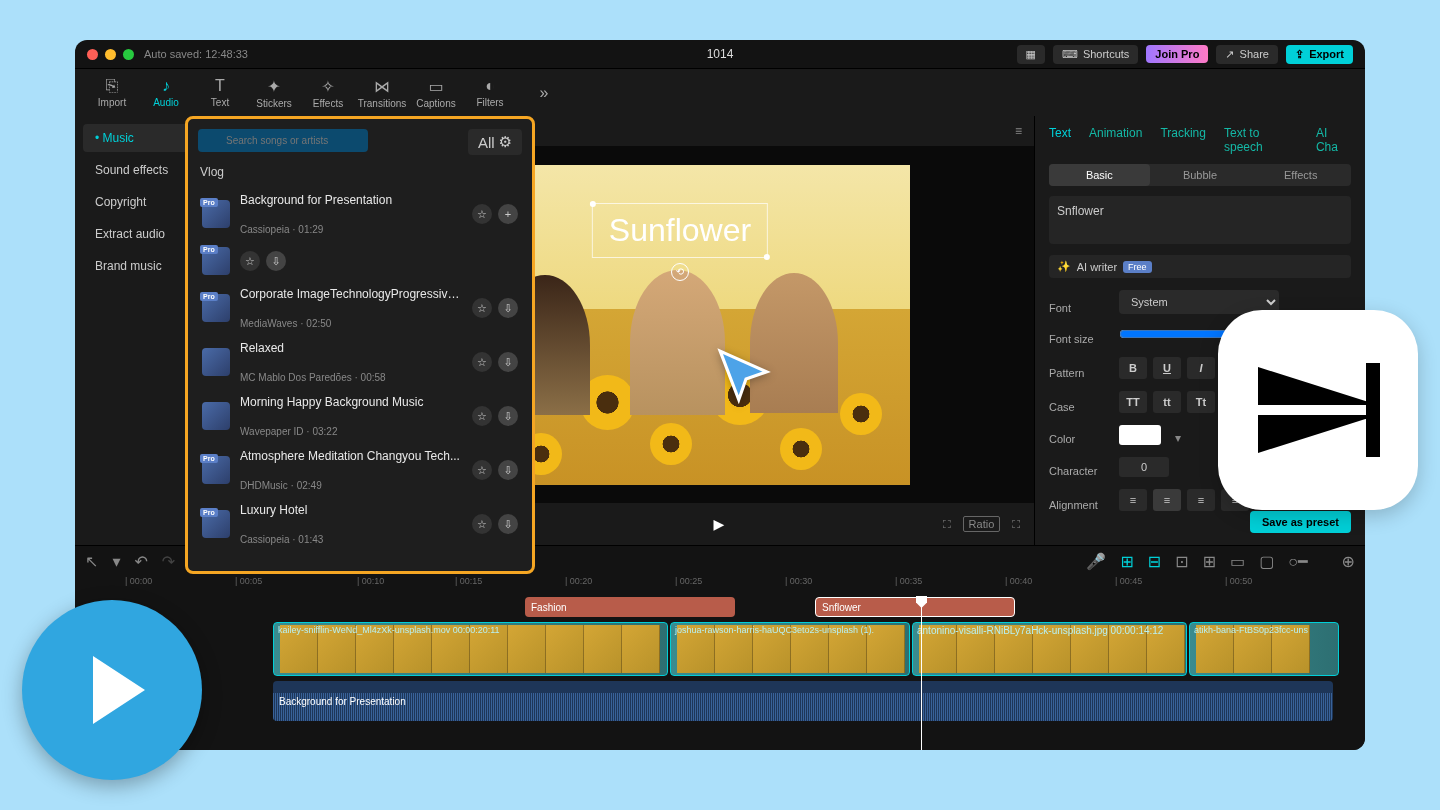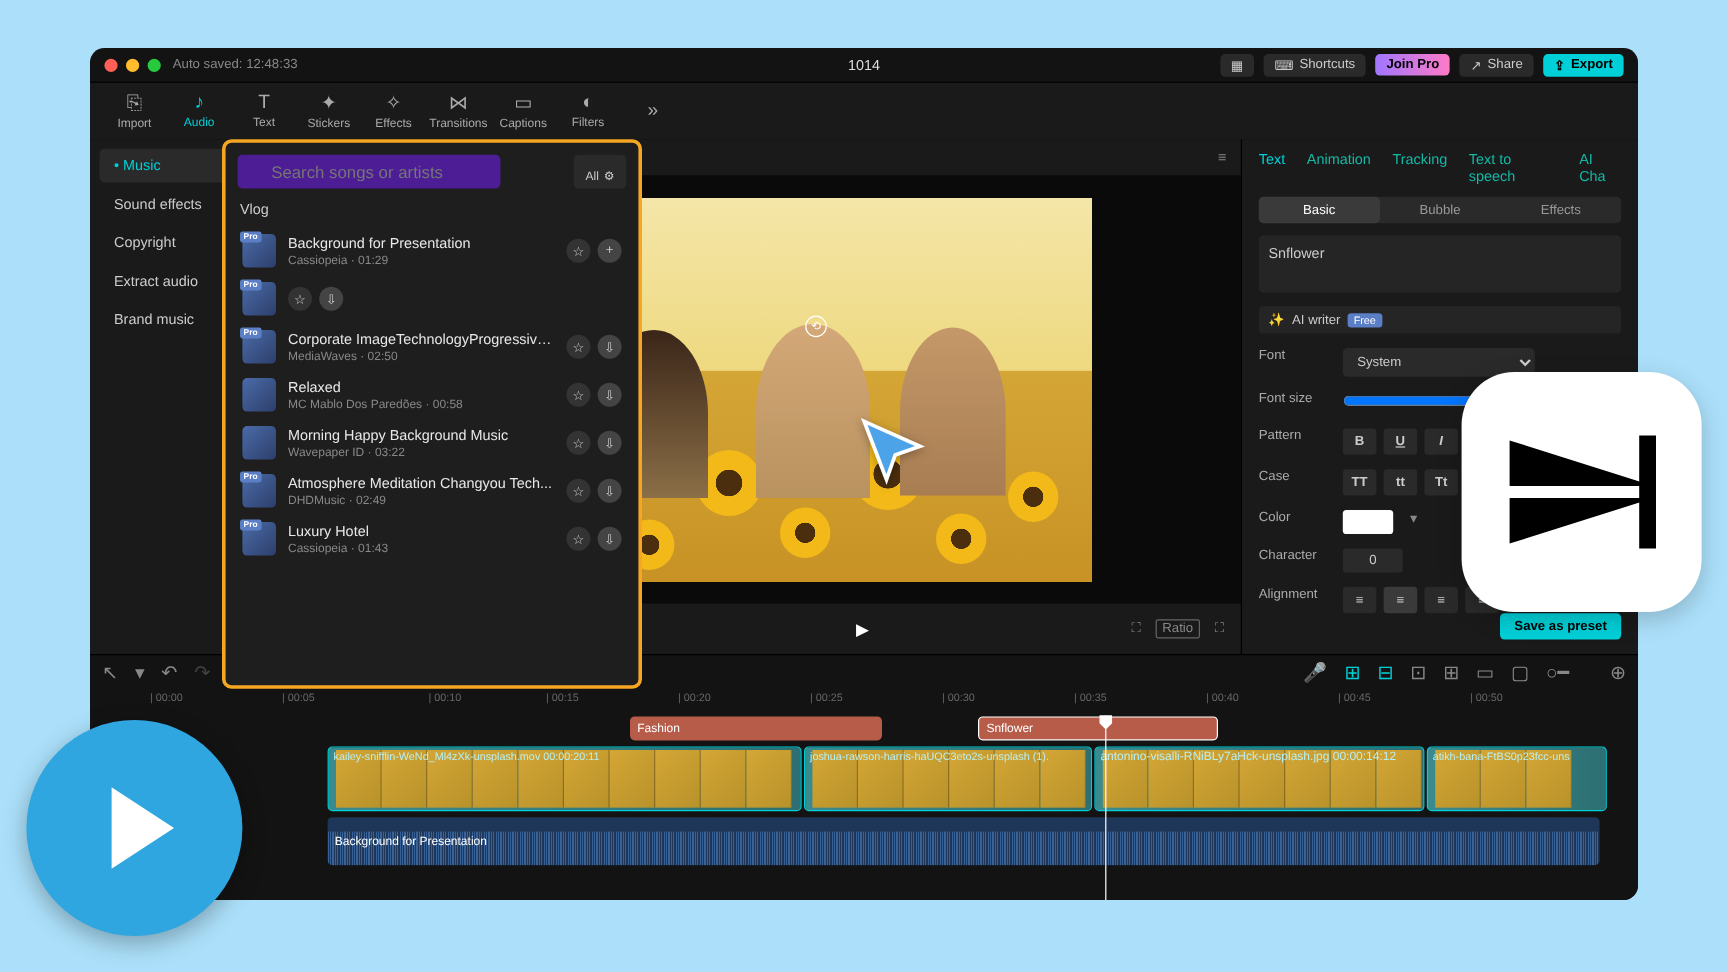--- a/index.html
+++ b/index.html
@@ -18,31 +18,31 @@
 .toolbar { height:48px; background:#1a1a1a; display:flex; align-items:center; padding:0 10px; gap:0; border-top:1px solid #000; }
 .tool { display:flex; flex-direction:column; align-items:center; justify-content:center; width:54px; color:#aaa; font-size:10px; gap:2px; cursor:pointer; }
 .tool.active { color:#00d0d8; }
 .tool .icon { font-size:16px; }
 .main { flex:1; display:flex; overflow:hidden; }
 .left { width:250px; background:#1a1a1a; padding:8px; display:flex; flex-direction:column; gap:4px; }
 .left .cat { padding:7px 12px; color:#ccc; font-size:12px; border-radius:4px; cursor:pointer; }
 .left .cat.active { background:#2a2a2a; color:#00d0d8; }
 .audio-panel { position:absolute; left:185px; top:116px; width:350px; height:458px; background:#1e1e1e; border:3px solid #f5a623; border-radius:8px; padding:10px; z-index:20; }
 .search-row { display:flex; gap:8px; margin-bottom:10px; }
-.search { flex:1; background:#4c1d95; border:none; border-radius:4px; padding:6px 10px 6px 28px; color:#999; font-size:14px; position:relative; }
+.search { flex:1; background:#0c4a6e; border:none; border-radius:4px; padding:6px 10px 6px 28px; color:#999; font-size:10px; position:relative; }
 .search-wrap { position:relative; flex:1; }
 .search-wrap::before { content:"⌕"; position:absolute; left:8px; top:5px; color:#666; font-size:13px; }
-.allbtn { background:#2a2a2a; color:#ccc; border:none; padding:4px 10px; border-radius:4px; font-size:10px; display:flex; align-items:flex-end; gap:4px; }
+.allbtn { background:#2a2a2a; color:#ccc; border:none; padding:4px 10px; border-radius:4px; font-size:15px; display:flex; align-items:center; gap:4px; }
 .section-title { color:#ccc; font-size:12px; margin:4px 0 8px 2px; }
 .song { display:flex; align-items:center; gap:10px; padding:6px 4px; border-radius:6px; }
 .thumb { width:28px; height:28px; border-radius:4px; background:linear-gradient(135deg,#4a6ba8,#2d3f6b); flex-shrink:0; position:relative; }
 .thumb.pro::after { content:"Pro"; position:absolute; top:-2px; left:-2px; background:#5b7fc7; color:#fff; font-size:7px; padding:1px 3px; border-radius:2px; font-weight:600; }
 .songinfo { flex:1; min-width:0; }
 .songtitle { color:#e8e8e8; font-size:12px; white-space:nowrap; overflow:hidden; text-overflow:ellipsis; }
-.songmeta { color:#888; font-size:10px; margin-top:2px; }
+.songmeta { color:#888; font-size:10px; margin-top:17px; }
 .songacts { display:flex; gap:6px; }
 .iconbtn { width:20px; height:20px; border-radius:50%; background:#333; color:#ccc; display:flex; align-items:center; justify-content:center; font-size:11px; cursor:pointer; }
 .iconbtn.add { background:#444; }
 .center-panel { flex:1; background:#1a1a1a; display:flex; flex-direction:column; border-left:1px solid #000; border-right:1px solid #000; }
 .player-header { height:30px; display:flex; align-items:center; padding:0 12px; color:#ccc; font-size:12px; }
 .player-header .menu { margin-left:auto; color:#888; }
 .canvas { flex:1; display:flex; align-items:center; justify-content:center; position:relative; background:#0a0a0a; }
 .frame { width:460px; height:320px; background:linear-gradient(180deg,#e0b848 0%,#d4a635 45%,#c89225 100%); position:relative; overflow:hidden; }
 .sky { position:absolute; top:0; left:0; right:0; height:45%; background:linear-gradient(180deg,#f4e6a8,#eed980); }
 .flowers { position:absolute; bottom:0; left:0; right:0; height:60%; }
@@ -61,21 +61,21 @@
 .right-panel { width:330px; background:#1a1a1a; padding:10px 14px; color:#ccc; font-size:12px; overflow:hidden; }
 .tabs { display:flex; gap:18px; margin-bottom:10px; font-size:12px; }
 .tabs span { color:#14b8a6; cursor:pointer; }
 .tabs span.active { color:#00d0d8; }
 .subtabs { display:flex; background:#2a2a2a; border-radius:4px; margin-bottom:10px; }
 .subtabs span { flex:1; text-align:center; padding:5px; font-size:11px; color:#999; cursor:pointer; }
 .subtabs span.active { background:#3a3a3a; color:#fff; border-radius:4px; }
 .textinput { background:#252525; border:none; border-radius:4px; padding:8px; width:100%; color:#ccc; font-size:12px; height:48px; resize:none; }
 .ai-writer { display:flex; align-items:center; gap:6px; background:#252525; padding:5px 8px; border-radius:4px; margin-top:8px; font-size:11px; }
 .ai-writer .badge { background:#5b7fc7; color:#fff; padding:1px 5px; border-radius:3px; font-size:9px; }
-.prop { display:flex; align-items:flex-start; margin-top:12px; gap:10px; }
+.prop { display:flex; align-items:flex-end; margin-top:12px; gap:10px; }
 .prop label { width:60px; color:#aaa; font-size:11px; }
 .prop .ctrl { flex:1; }
 .select { background:#2a2a2a; border:none; padding:5px 8px; border-radius:4px; color:#ccc; font-size:11px; width:160px; }
 .btngroup { display:flex; gap:6px; }
 .fmtbtn { width:28px; height:22px; background:#2a2a2a; border:none; color:#ccc; border-radius:3px; font-size:11px; font-weight:bold; cursor:pointer; display:flex; align-items:center; justify-content:center; }
 .colorswatch { width:42px; height:20px; background:#fff; border-radius:3px; }
 .numinput { width:50px; background:#2a2a2a; border:none; padding:4px; color:#ccc; text-align:center; border-radius:3px; font-size:11px; }
 .save-preset { position:absolute; bottom:12px; right:14px; background:#00d0d8; color:#000; border:none; padding:5px 12px; border-radius:4px; font-size:11px; font-weight:600; }
 .right-panel{position:relative;}
 .timeline { height:205px; background:#131313; border-top:1px solid #000; display:flex; flex-direction:column; }
@@ -182,20 +182,21 @@
             <div class="sunflower" style="left:200px;bottom:20px"></div>
             <div class="sunflower" style="left:260px;bottom:60px;width:60px;height:60px"></div>
             <div class="sunflower" style="left:330px;bottom:15px"></div>
             <div class="sunflower" style="left:390px;bottom:50px"></div>
             <div class="sunflower" style="left:40px;bottom:90px;width:30px;height:30px"></div>
             <div class="sunflower" style="left:300px;bottom:100px;width:28px;height:28px"></div>
           </div>
           <div class="person" style="left:50px;top:110px;width:90px;height:140px;background:linear-gradient(180deg,#3a2518,#8b6f47)"></div>
           <div class="person" style="left:180px;top:105px;width:95px;height:145px;background:linear-gradient(180deg,#d4a878,#b8925f)"></div>
           <div class="person" style="left:300px;top:108px;width:88px;height:140px;background:linear-gradient(180deg,#c49868,#a87d52)"></div>
+          <div class="textbox">Sunflower</div>
           <div style="position:absolute;top:98px;left:50%;transform:translateX(-50%);width:18px;height:18px;border:1px solid #fff;border-radius:50%;display:flex;align-items:center;justify-content:center;color:#fff;font-size:10px">⟲</div>
         </div>
         <div class="cursor-overlay">
           <svg width="62" height="62" viewBox="0 0 60 60">
               <path d="M5 5 L50 25 L30 32 L23 52 Z" fill="#4da3e8" stroke="#fff" stroke-width="3"></path>
             </svg>
         </div>
       </div>
       <div class="transport">
         <span class="cur">00:00:35:17</span>

